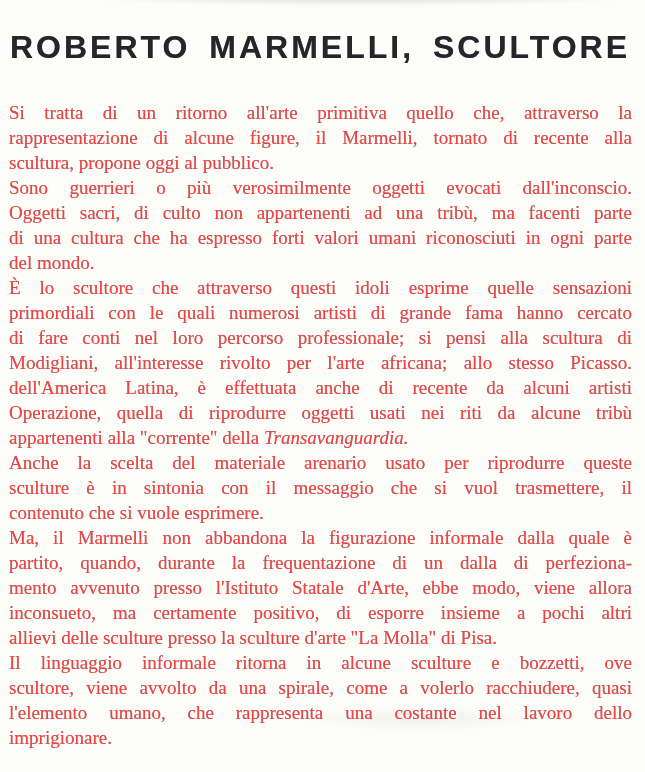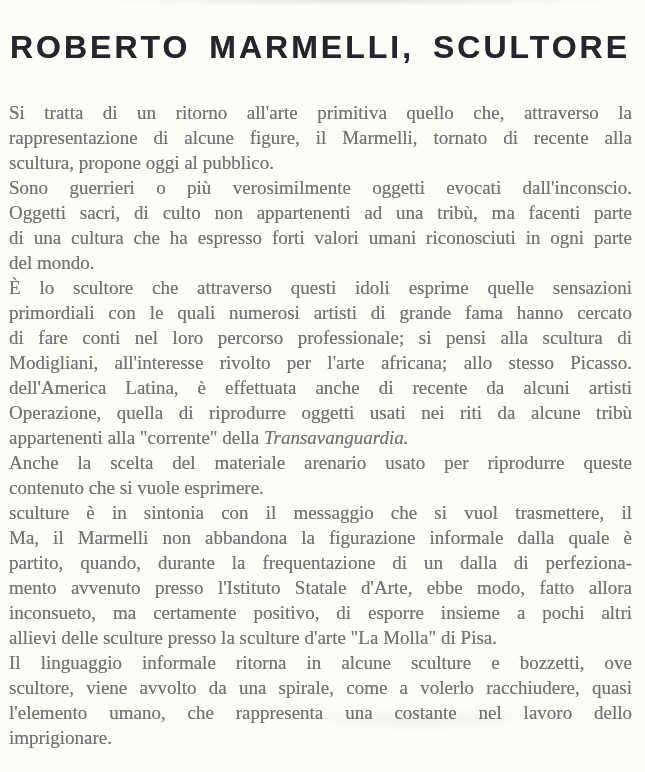--- a/index.html
+++ b/index.html
@@ -24,21 +24,21 @@
     line-height: 40px;
     letter-spacing: 3px;
     word-spacing: 7px;
     color: #25252c;
     margin-left: 1px;
     white-space: nowrap;
     text-shadow: 0 0 0.6px rgba(37,37,44,0.55);
   }
   .article {
     margin-top: 33px;
-    color: #737373;
+    color: #ef4444;
     font-size: 19px;
     line-height: 25px;
     text-shadow: 0 0 0.5px rgba(50,50,60,0.45);
   }
   .line { text-align: justify; }
   .line.j { text-align-last: justify; }
   .it { font-style: italic; }
   .signature {
     margin-top: 20px;
     padding-right: 22px;
@@ -85,25 +85,25 @@
       <div class="line j"><span>di una cultura che ha espresso forti valori umani riconosciuti in ogni parte</span></div>
       <div class="line"><span>del mondo.</span></div>
       <div class="line j"><span>È lo scultore che attraverso questi idoli esprime quelle sensazioni</span></div>
       <div class="line j"><span>primordiali con le quali numerosi artisti di grande fama hanno cercato</span></div>
       <div class="line j"><span>di fare conti nel loro percorso professionale; si pensi alla scultura di</span></div>
       <div class="line j"><span>Modigliani, all'interesse rivolto per l'arte africana; allo stesso Picasso.</span></div>
       <div class="line j"><span>dell'America Latina, è effettuata anche di recente da alcuni artisti</span></div>
       <div class="line j"><span>Operazione, quella di riprodurre oggetti usati nei riti da alcune tribù</span></div>
       <div class="line"><span>appartenenti alla "corrente" della </span><span class="it">Transavanguardia.</span></div>
       <div class="line j"><span>Anche la scelta del materiale arenario usato per riprodurre queste</span></div>
+      <div class="line j"><span>sculture è in sintonia con il messaggio che si vuol trasmettere, il</span></div>
       <div class="line"><span>contenuto che si vuole esprimere.</span></div>
-      <div class="line j"><span>sculture è in sintonia con il messaggio che si vuol trasmettere, il</span></div>
       <div class="line j"><span>Ma, il Marmelli non abbandona la figurazione informale dalla quale è</span></div>
       <div class="line j"><span>partito, quando, durante la frequentazione di un dalla di perfeziona-</span></div>
-      <div class="line j"><span>mento avvenuto presso l'Istituto Statale d'Arte, ebbe modo, fatto allora</span></div>
+      <div class="line j"><span>mento avvenuto presso l'Istituto Statale d'Arte, ebbe modo, viene allora</span></div>
       <div class="line j"><span>inconsueto, ma certamente positivo, di esporre insieme a pochi altri</span></div>
       <div class="line"><span>allievi delle sculture presso la sculture d'arte "La Molla" di Pisa.</span></div>
       <div class="line j"><span>Il linguaggio informale ritorna in alcune sculture e bozzetti, ove</span></div>
       <div class="line j"><span>scultore, viene avvolto da una spirale, come a volerlo racchiudere, quasi</span></div>
       <div class="line j"><span>l'elemento umano, che rappresenta una costante nel lavoro dello</span></div>
       <div class="line"><span>imprigionare.</span></div>
     </div>
 
   <div class="signature">Il critico d'arte</div>
 </div>

